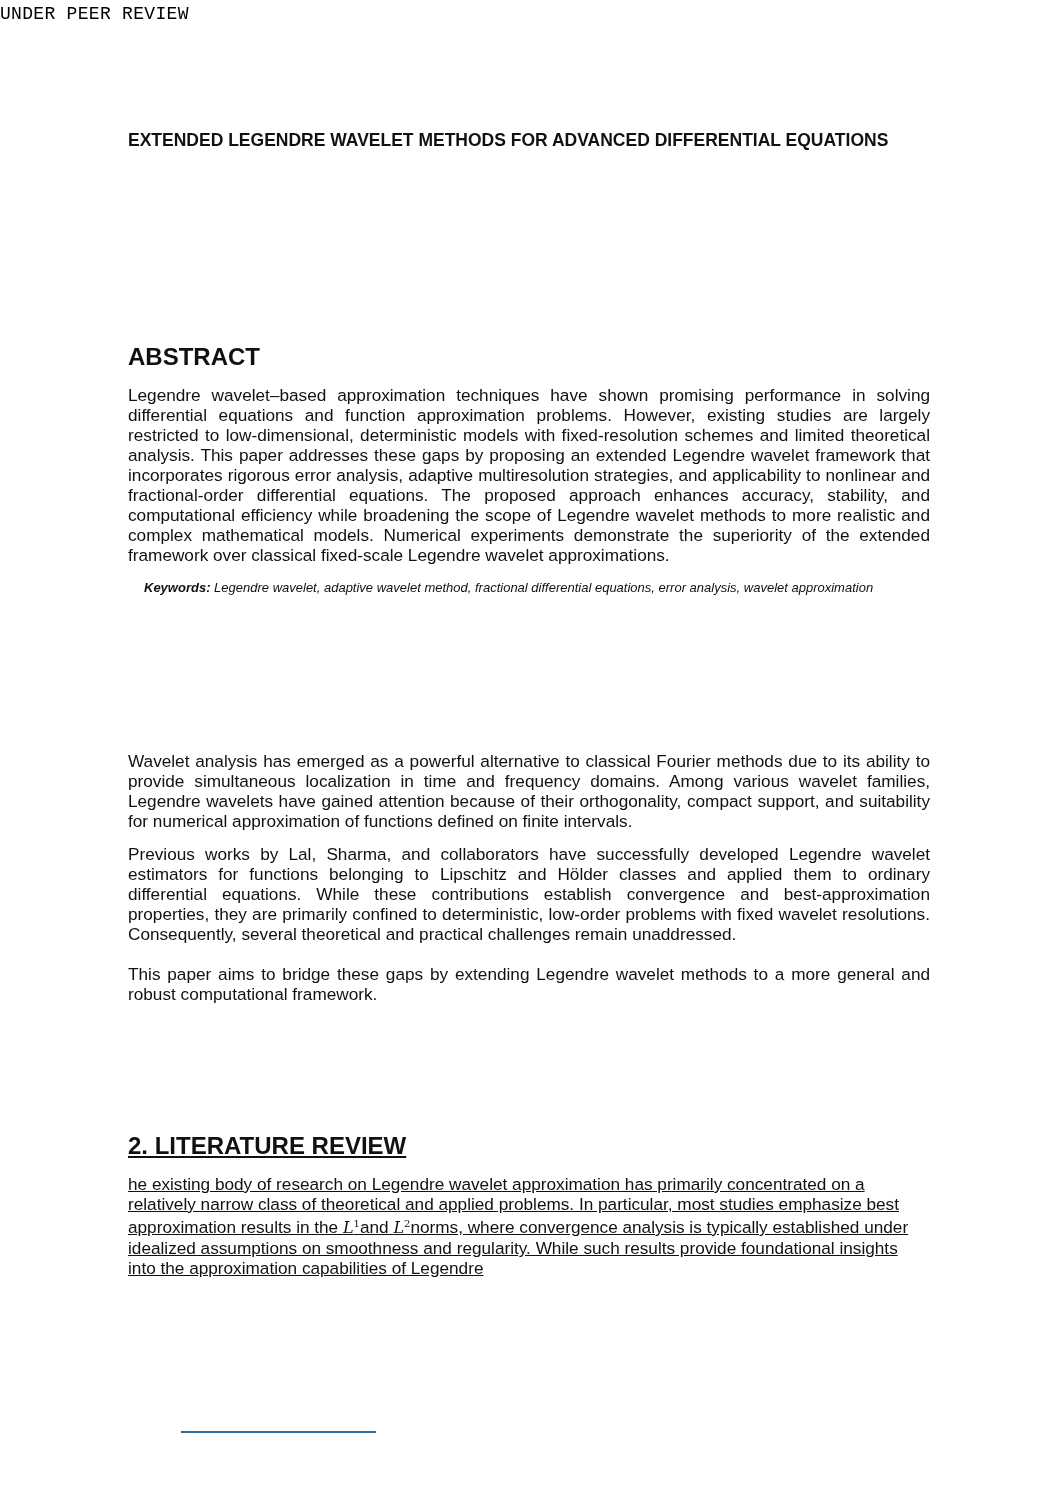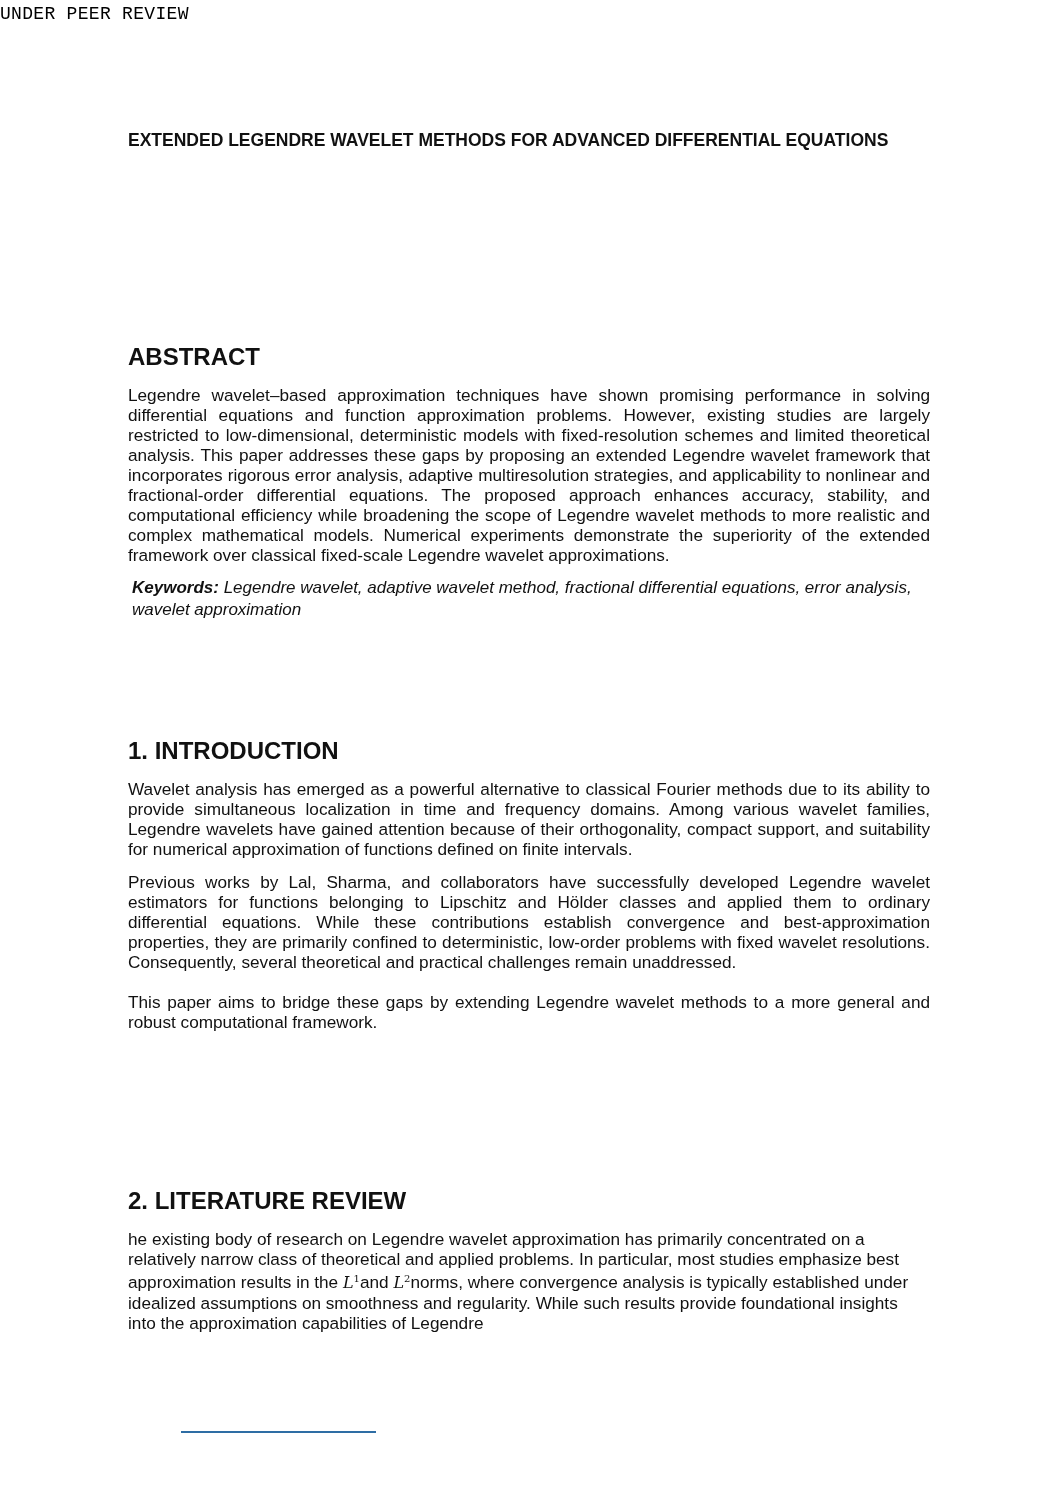--- a/index.html
+++ b/index.html
@@ -3,44 +3,43 @@
 <meta charset="utf-8">
 <style>
   html, body { margin: 0; padding: 0; background: #ffffff; }
   body { width: 1058px; height: 1497px; position: relative; overflow: hidden; color: #111; }
   .watermark { position: absolute; left: 0; top: 4px; font-family: "Liberation Mono", monospace; font-size: 18px; color: #000000; letter-spacing: 0.3px; }
   .title { position: absolute; left: 128px; width: 802px; top: 128px; text-align: left; font-family: "Liberation Sans", sans-serif; font-weight: bold; font-size: 17.5px; line-height: 24px; }
   .sec { position: absolute; left: 128px; width: 802px; font-family: "Liberation Sans", sans-serif; }
   .h { font-weight: bold; font-size: 24px; margin: 0; }
   .p { font-size: 17.2px; line-height: 20px; text-align: justify; margin: 0; }
   .p.left { text-align: left; }
-  .kw { font-size: 17px; line-height: 22px; font-style: italic; margin: 4px; }
+  .kw { font-size: 13px; line-height: 22px; font-style: italic; margin: 16px; }
   .kw b { font-style: italic; }
   .math { font-family: "DejaVu Serif", serif; font-style: italic; font-size: 16px; }
   .math sup { font-size: 10px; font-style: normal; }
   .footrule { position: absolute; left: 181px; top: 1431px; width: 195px; height: 2px; background: #2e6da4; }
 </style>
 </head>
 <body>
 
 <div class="watermark">UNDER PEER REVIEW</div>
 
 <div class="title">EXTENDED LEGENDRE WAVELET METHODS FOR ADVANCED DIFFERENTIAL EQUATIONS</div>
 
 <div class="sec" style="top:343px;">
   <h2 class="h">ABSTRACT</h2>
   <p class="p" style="margin-top:14px;">Legendre wavelet–based approximation techniques have shown promising performance in solving differential equations and function approximation problems. However, existing studies are largely restricted to low-dimensional, deterministic models with fixed-resolution schemes and limited theoretical analysis. This paper addresses these gaps by proposing an extended Legendre wavelet framework that incorporates rigorous error analysis, adaptive multiresolution strategies, and applicability to nonlinear and fractional-order differential equations. The proposed approach enhances accuracy, stability, and computational efficiency while broadening the scope of Legendre wavelet methods to more realistic and complex mathematical models. Numerical experiments demonstrate the superiority of the extended framework over classical fixed-scale Legendre wavelet approximations.</p>
   <p class="kw" style="margin-top:12px;"><b>Keywords:</b> <span>Legendre wavelet, adaptive wavelet method, fractional differential equations, error analysis, wavelet approximation</span></p>
 </div>
 
 <div class="sec" style="top:737px;">
-  <h2 class="h">1. INTRODUCTION</h2>
   <p class="p" style="margin-top:14px;">Wavelet analysis has emerged as a powerful alternative to classical Fourier methods due to its ability to provide simultaneous localization in time and frequency domains. Among various wavelet families, Legendre wavelets have gained attention because of their orthogonality, compact support, and suitability for numerical approximation of functions defined on finite intervals.</p>
   <p class="p" style="margin-top:13px;">Previous works by Lal, Sharma, and collaborators have successfully developed Legendre wavelet estimators for functions belonging to Lipschitz and Hölder classes and applied them to ordinary differential equations. While these contributions establish convergence and best-approximation properties, they are primarily confined to deterministic, low-order problems with fixed wavelet resolutions. Consequently, several theoretical and practical challenges remain unaddressed.</p>
   <p class="p" style="margin-top:20px;">This paper aims to bridge these gaps by extending Legendre wavelet methods to a more general and robust computational framework.</p>
 </div>
 
-<div class="sec" style="top:1187px;">
+<div class="sec" style="top:1132px;text-decoration:underline;">
   <h2 class="h">2. LITERATURE REVIEW</h2>
   <p class="p left" style="margin-top:14px; width:800px;"><span>he existing body of research on Legendre wavelet approximation has primarily concentrated on a relatively narrow class of theoretical and applied problems. In particular, most studies emphasize best approximation results in the </span><span class="math"><span>L</span><sup>1</sup></span><span>and </span><span class="math"><span>L</span><sup>2</sup></span><span>norms, where convergence analysis is typically established under idealized assumptions on smoothness and regularity. While such results provide foundational insights into the approximation capabilities of Legendre</span></p>
 </div>
 
 <div class="footrule"></div>
 
 </body></html>

